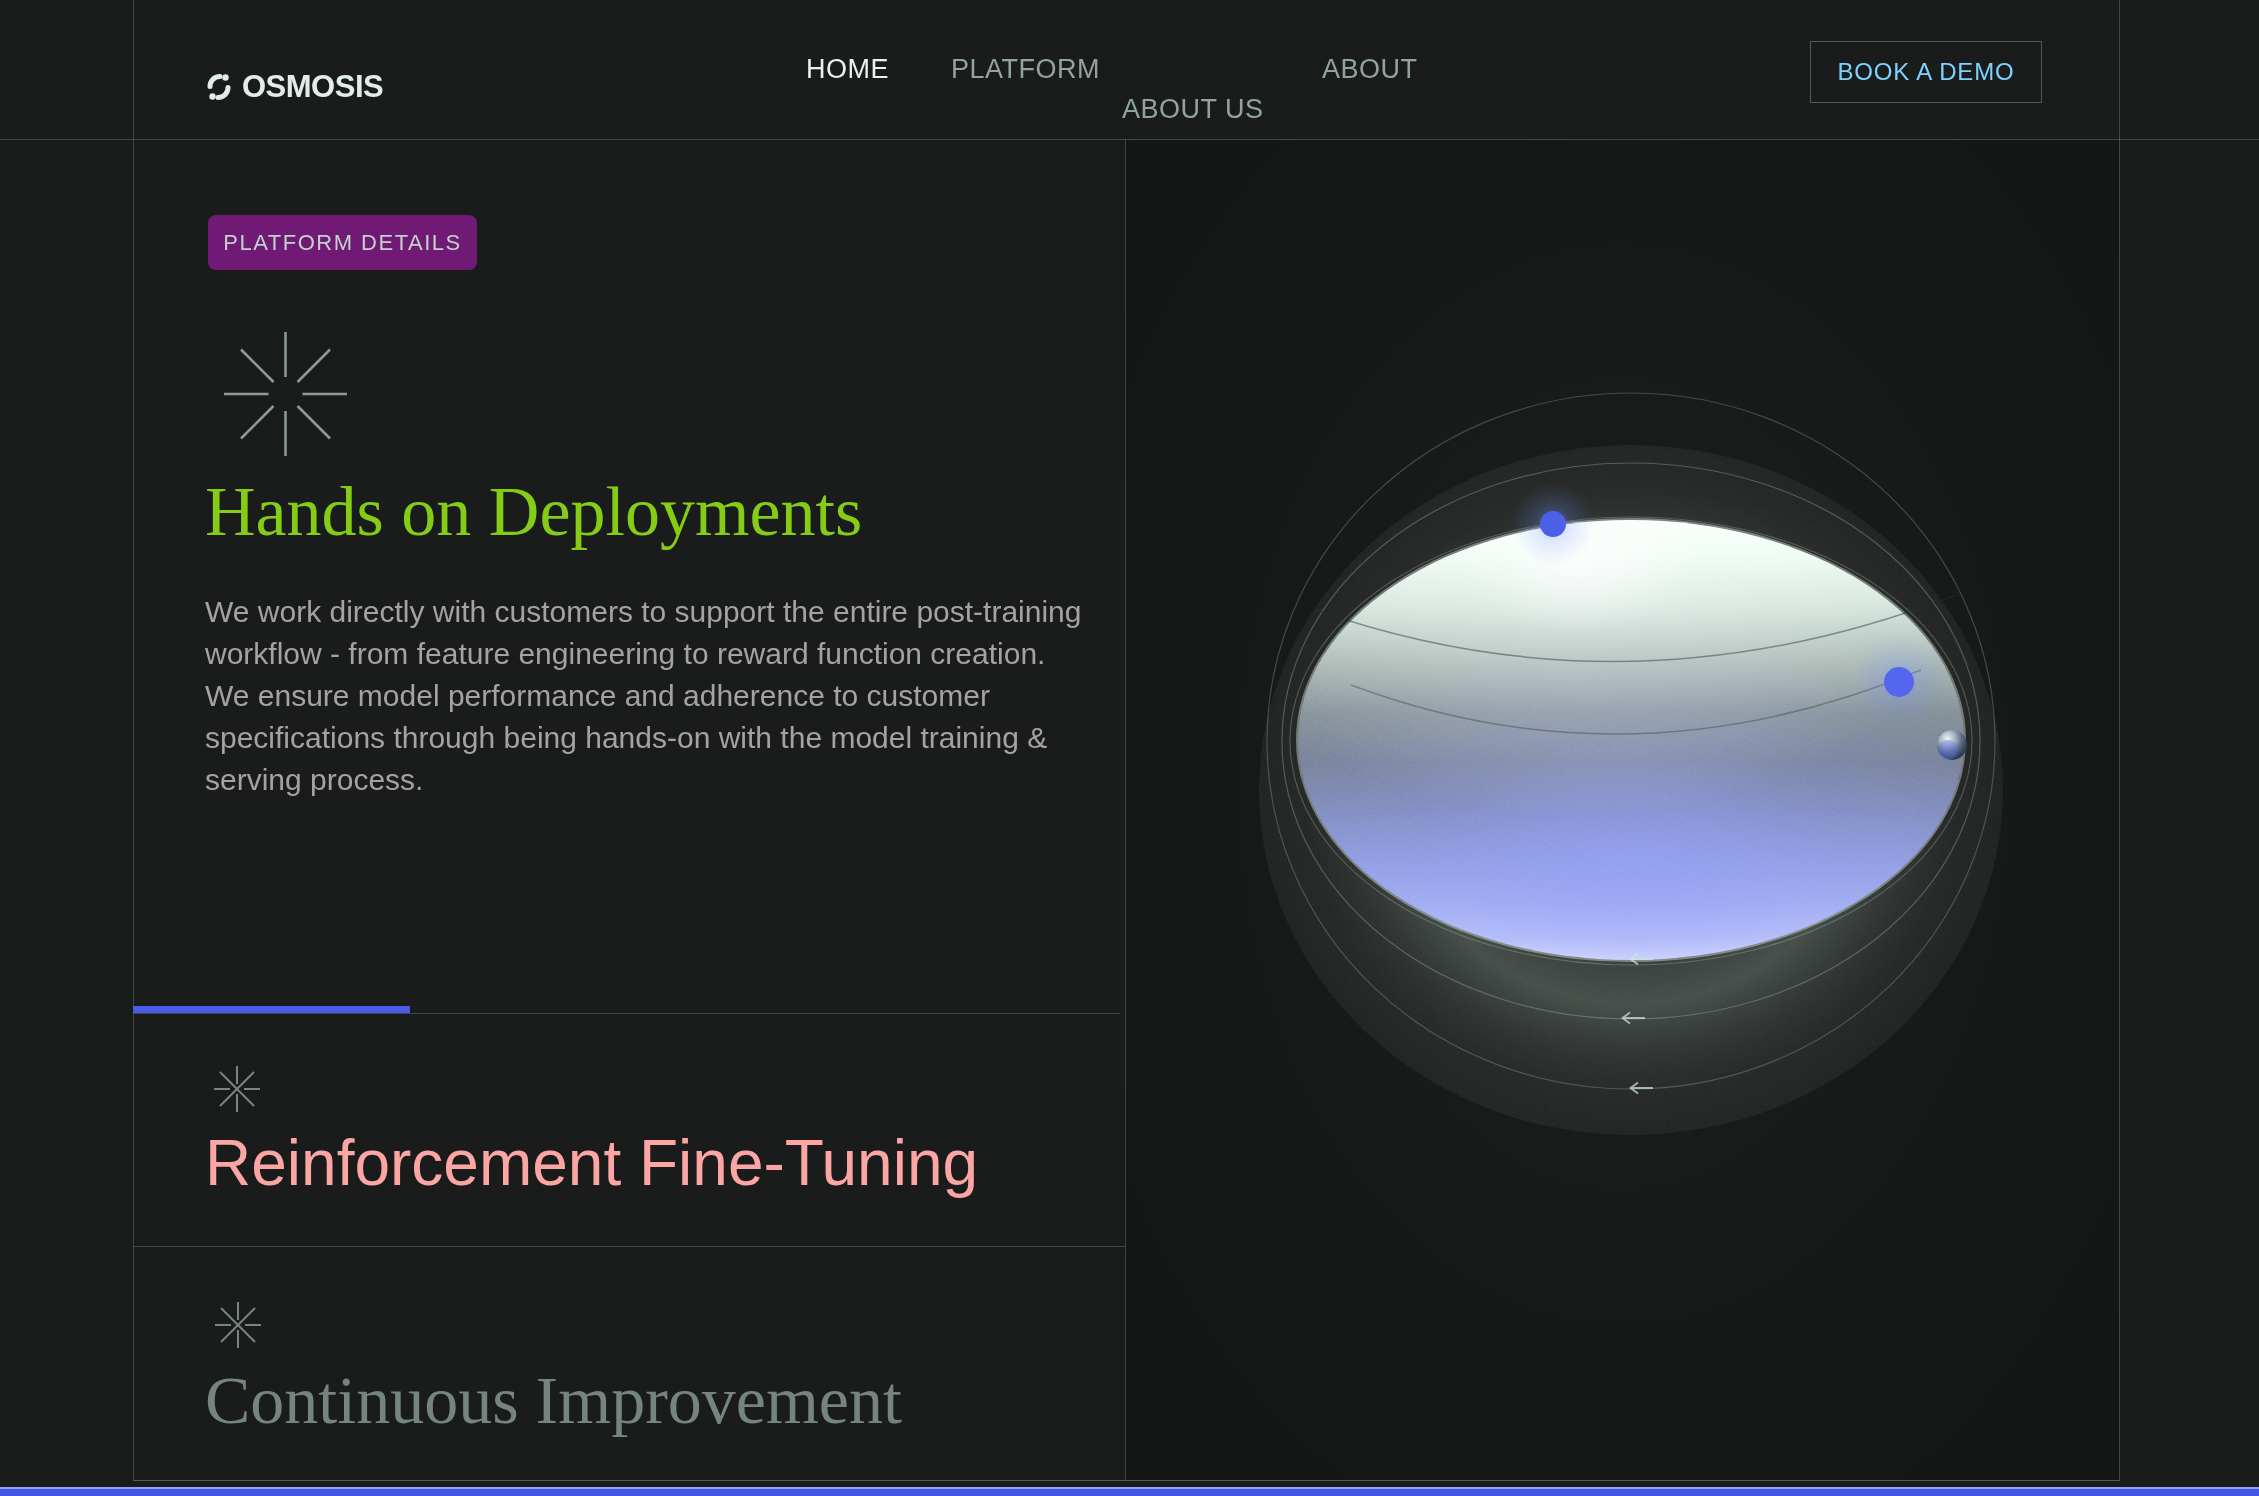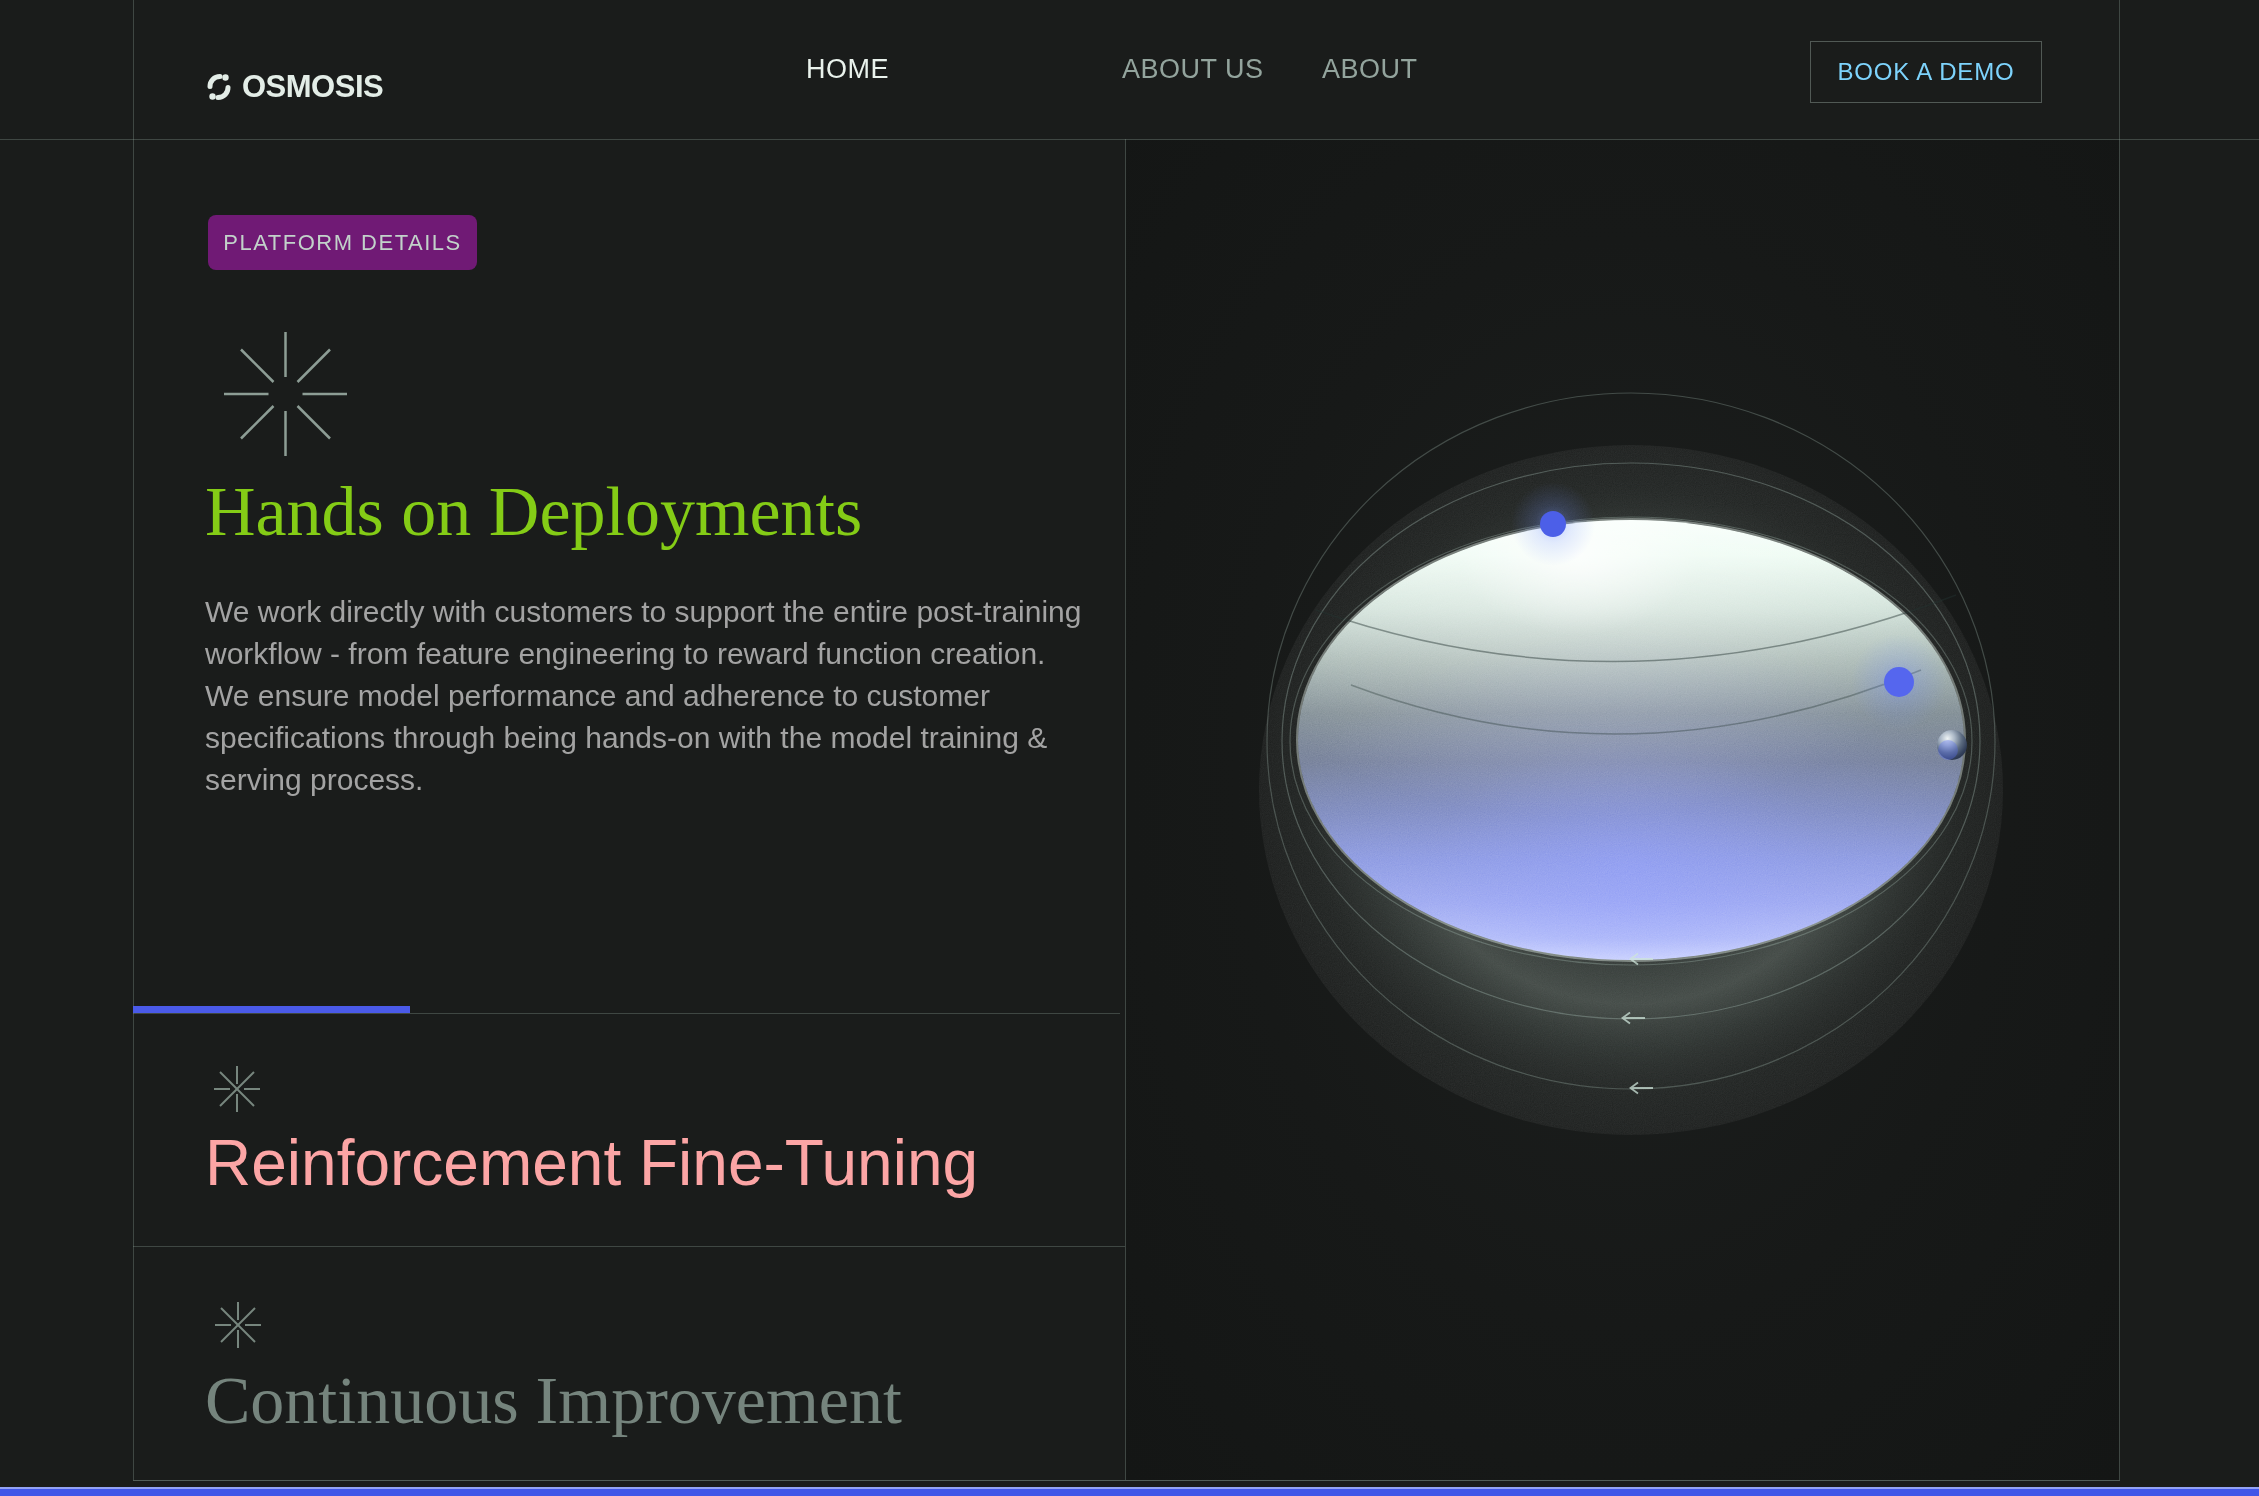--- a/index.html
+++ b/index.html
@@ -24,21 +24,21 @@
 
   
   .header{position:absolute;left:0;top:0;width:2259px;height:139px;}
   .logo{position:absolute;left:205px;top:17px;height:139px;display:flex;align-items:center;gap:9px;cursor:pointer;}
   .logo-text{color:#e3ede7;font-size:31px;font-weight:700;letter-spacing:-0.5px;}
   .nav-item{position:absolute;top:0;height:139px;display:flex;align-items:center;
     font-size:27px;letter-spacing:0.5px;color:#93a49d;cursor:pointer;}
   .nav-item.active{color:#e9f2ec;}
   .nav-home{left:806px;}
   .nav-platform{left:951px;}
-  .nav-about{left:1122px;}
+  .nav-about{left:1122px;margin-top:40px;}
   .nav-blog{left:1322px;}
   .cta-btn{position:absolute;left:1810px;top:41px;width:232px;height:62px;
     border:1px solid rgba(198,218,208,0.32);border-radius:0;box-sizing:border-box;
     display:flex;align-items:center;justify-content:center;
     color:#7dd3fc;font-size:24px;letter-spacing:0.8px;background:transparent;cursor:pointer;}
 
   
   .badge{position:absolute;left:208px;top:215px;width:269px;height:55px;background:#701a75;
     border-radius:8px;display:flex;align-items:center;justify-content:center;
     color:#c2d2ca;font-size:22px;letter-spacing:1.5px;}
@@ -85,20 +85,21 @@
           <path d="M 15 3.5 C 9 3.5 5 8 5 13.5" fill="none" stroke="#e3ede7" stroke-width="5" stroke-linecap="round"></path>
           <circle cx="7.5" cy="23.5" r="3.2" fill="#e3ede7"></circle>
           <path d="M 13 24.5 C 19 24.5 23 20 23 14.5" fill="none" stroke="#e3ede7" stroke-width="5" stroke-linecap="round"></path>
           <circle cx="20.5" cy="4.5" r="3.2" fill="#e3ede7"></circle>
         </svg>
       </span>
       <span class="logo-text">OSMOSIS</span>
     </div>
 
     <div class="nav-item nav-home active">HOME</div>
+    <div class="nav-item nav-platform">PLATFORM</div>
     <div class="nav-item nav-about">ABOUT US</div>
     <div class="nav-item nav-blog">ABOUT</div>
 
     <div class="cta-btn">BOOK A DEMO</div>
   </div>
 
   <div class="badge">PLATFORM DETAILS</div>
 
   <span class="burst-icon">
     <svg width="127" height="128" viewBox="0 0 127 128">

